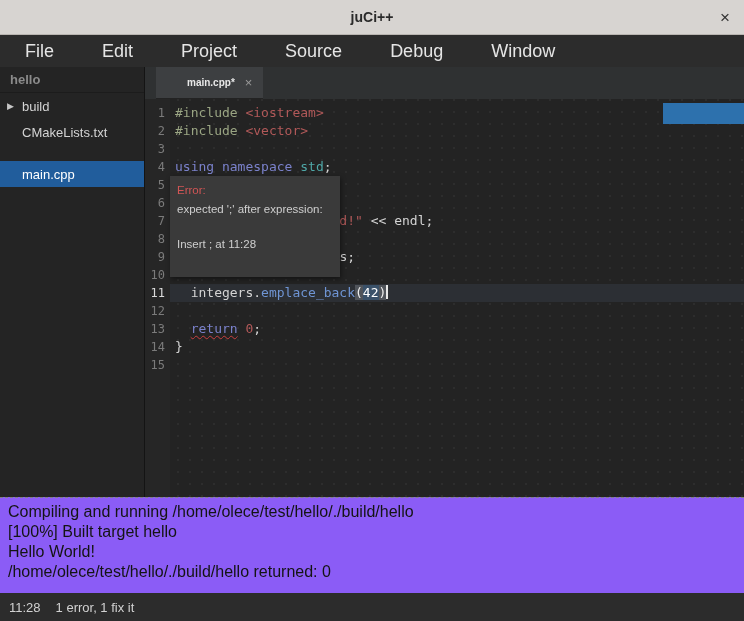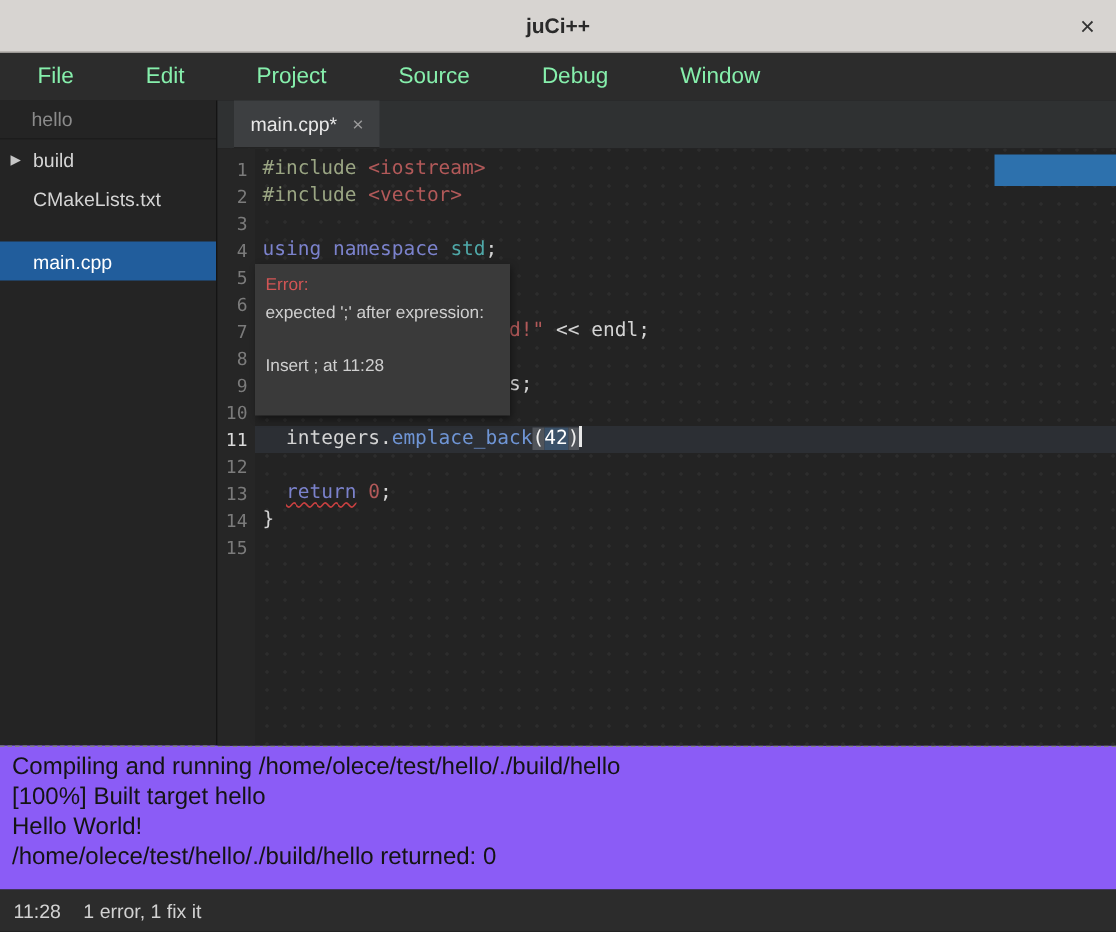--- a/index.html
+++ b/index.html
@@ -9,40 +9,40 @@
   .window { width:744px; height:621px; display:flex; flex-direction:column; }
 
   
   .titlebar { height:35px; background:#d7d4d1; border-bottom:1px solid #b9b5b1;
               display:flex; align-items:center; justify-content:center; position:relative; flex:0 0 35px; }
   .title { font-size:14px; font-weight:bold; color:#2a2a2a; }
   .close { position:absolute; right:14px; top:0; line-height:35px; font-size:17px; color:#333; cursor:default; }
 
   
   .menubar { height:32px; background:#2c2c2c; display:flex; align-items:stretch; padding-left:1px; flex:0 0 32px; }
-  .menu-item { padding:0 24px; line-height:32px; font-size:15px; color:#86efac; }
+  .menu-item { padding:0 24px; line-height:32px; font-size:18px; color:#e5e5e5; }
 
   
   .main { height:430px; flex:0 0 430px; display:flex; }
 
   .sidebar { width:145px; flex:0 0 145px; background:#242424; border-right:1px solid #141414; }
-  .sidebar-header { height:26px; line-height:25px; padding-left:21px; color:#8b8b8b; font-size:13px;
-                    border-bottom:1px solid #1c1c1c; }
+  .sidebar-header { height:26px; line-height:25px; padding-left:10px; color:#8b8b8b; font-size:13px;
+                    border-bottom:1px solid #1c1c1c;font-weight:bold; }
   .tree-item { height:26px; display:flex; align-items:center; font-size:13px; color:#d4d4d4; }
   .tree-item.selected { background:var(--c-sel,#215d9c); color:#ffffff;margin-top:16px; }
   .expander { width:22px; padding-left:7px; font-size:9px; color:#c6c6c6; flex:0 0 22px; }
   .tree-label { white-space:nowrap; }
 
   .editor-pane { flex:1; display:flex; flex-direction:column; min-width:0; }
 
   
   .tabbar { height:32px; flex:0 0 32px; background:#2f3132; display:flex; align-items:stretch; }
   .tab { margin-left:11px; padding:0 11px; display:flex; align-items:center; background:#3d3f41;
          border-bottom:1px solid #232323; }
-  .tab-label { font-size:13px; font-weight:normal; color:#e8e8e8; }
+  .tab-label { font-size:10px; font-weight:bold; color:#e8e8e8;margin-left:20px; }
   .tab-close { margin-left:10px; font-size:13px; color:#9a9a9a; }
 
   
   .editor { position:relative; flex:1; background-color:#232323;
             background-image: radial-gradient(circle, #2d2d2d 1px, transparent 1.2px);
             background-size:12px 12px; background-position:3px 7px;
             font-family:"DejaVu Sans Mono", monospace; font-size:13px; overflow:hidden; }
   .gutter { position:absolute; left:0; top:0; bottom:0; width:25px; background:#262626; padding-top:5px; }
   .ln { height:18px; line-height:18px; text-align:right; padding-right:5px; font-size:12px; color:#7b7b7b; }
   .ln.cur { color:#dadada; }

